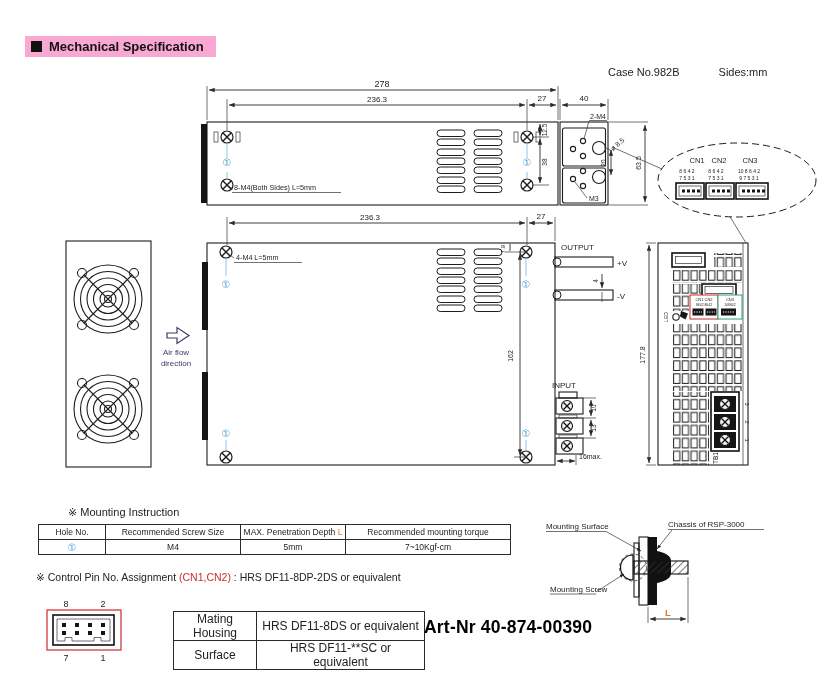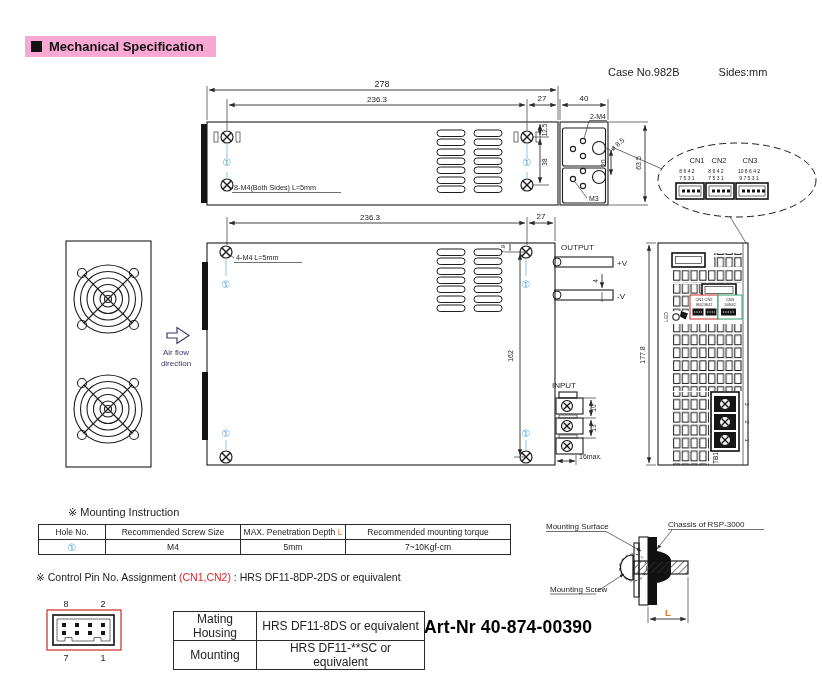--- a/index.html
+++ b/index.html
@@ -450,21 +450,21 @@
   <span>※ Control Pin No. Assignment </span><span class="red">(CN1,CN2)</span><span> : HRS DF11-8DP-2DS or equivalent</span>
 </div>
 
 <table class="abs mgtable">
   <tbody>
         <tr>
     <td style="width:74px">Mating Housing</td>
     <td style="width:159px">HRS DF11-8DS or equivalent</td>
   </tr>
   <tr>
-    <td>Mounting</td>
+    <td>Surface</td>
     <td>HRS DF11-**SC or equivalent</td>
   </tr>
 </tbody>
     </table>
 
 <div class="abs artnr">Art-Nr 40-874-00390</div>
 
 </div>
 
 </body></html>

